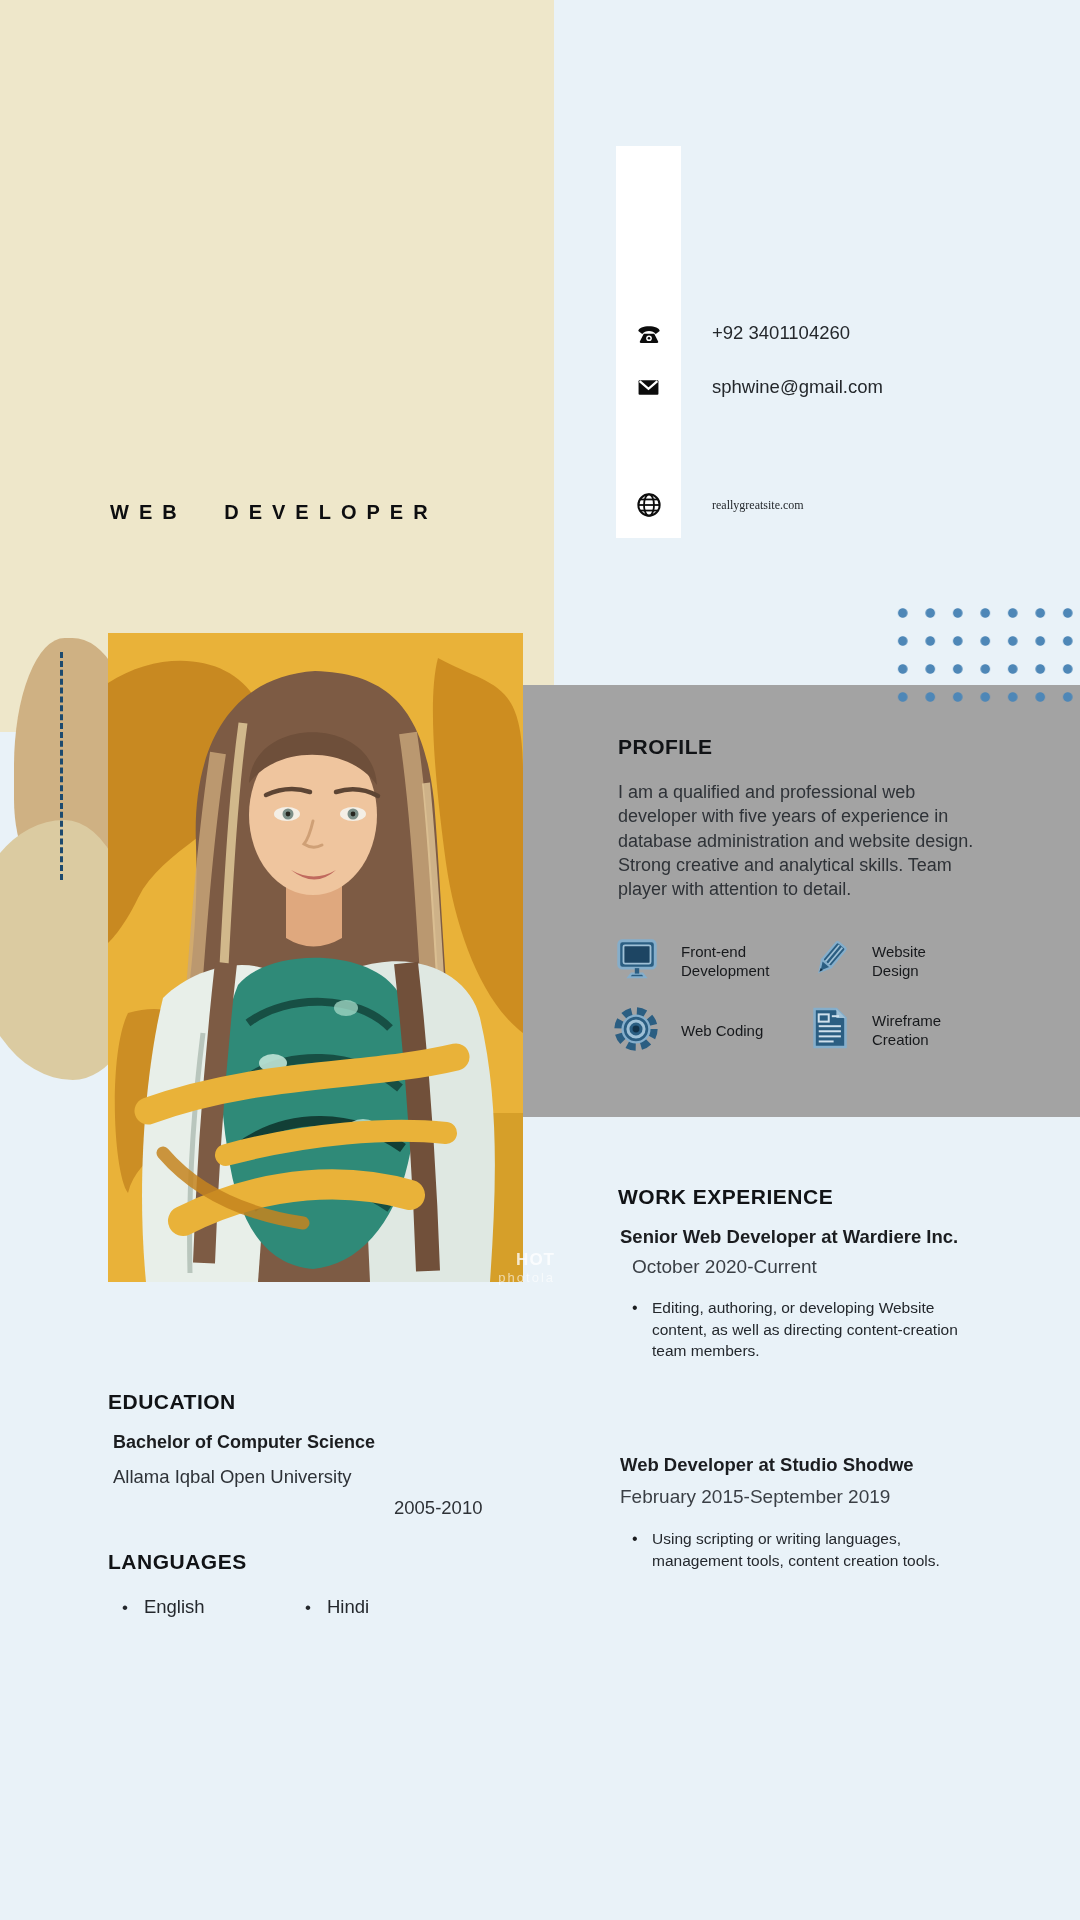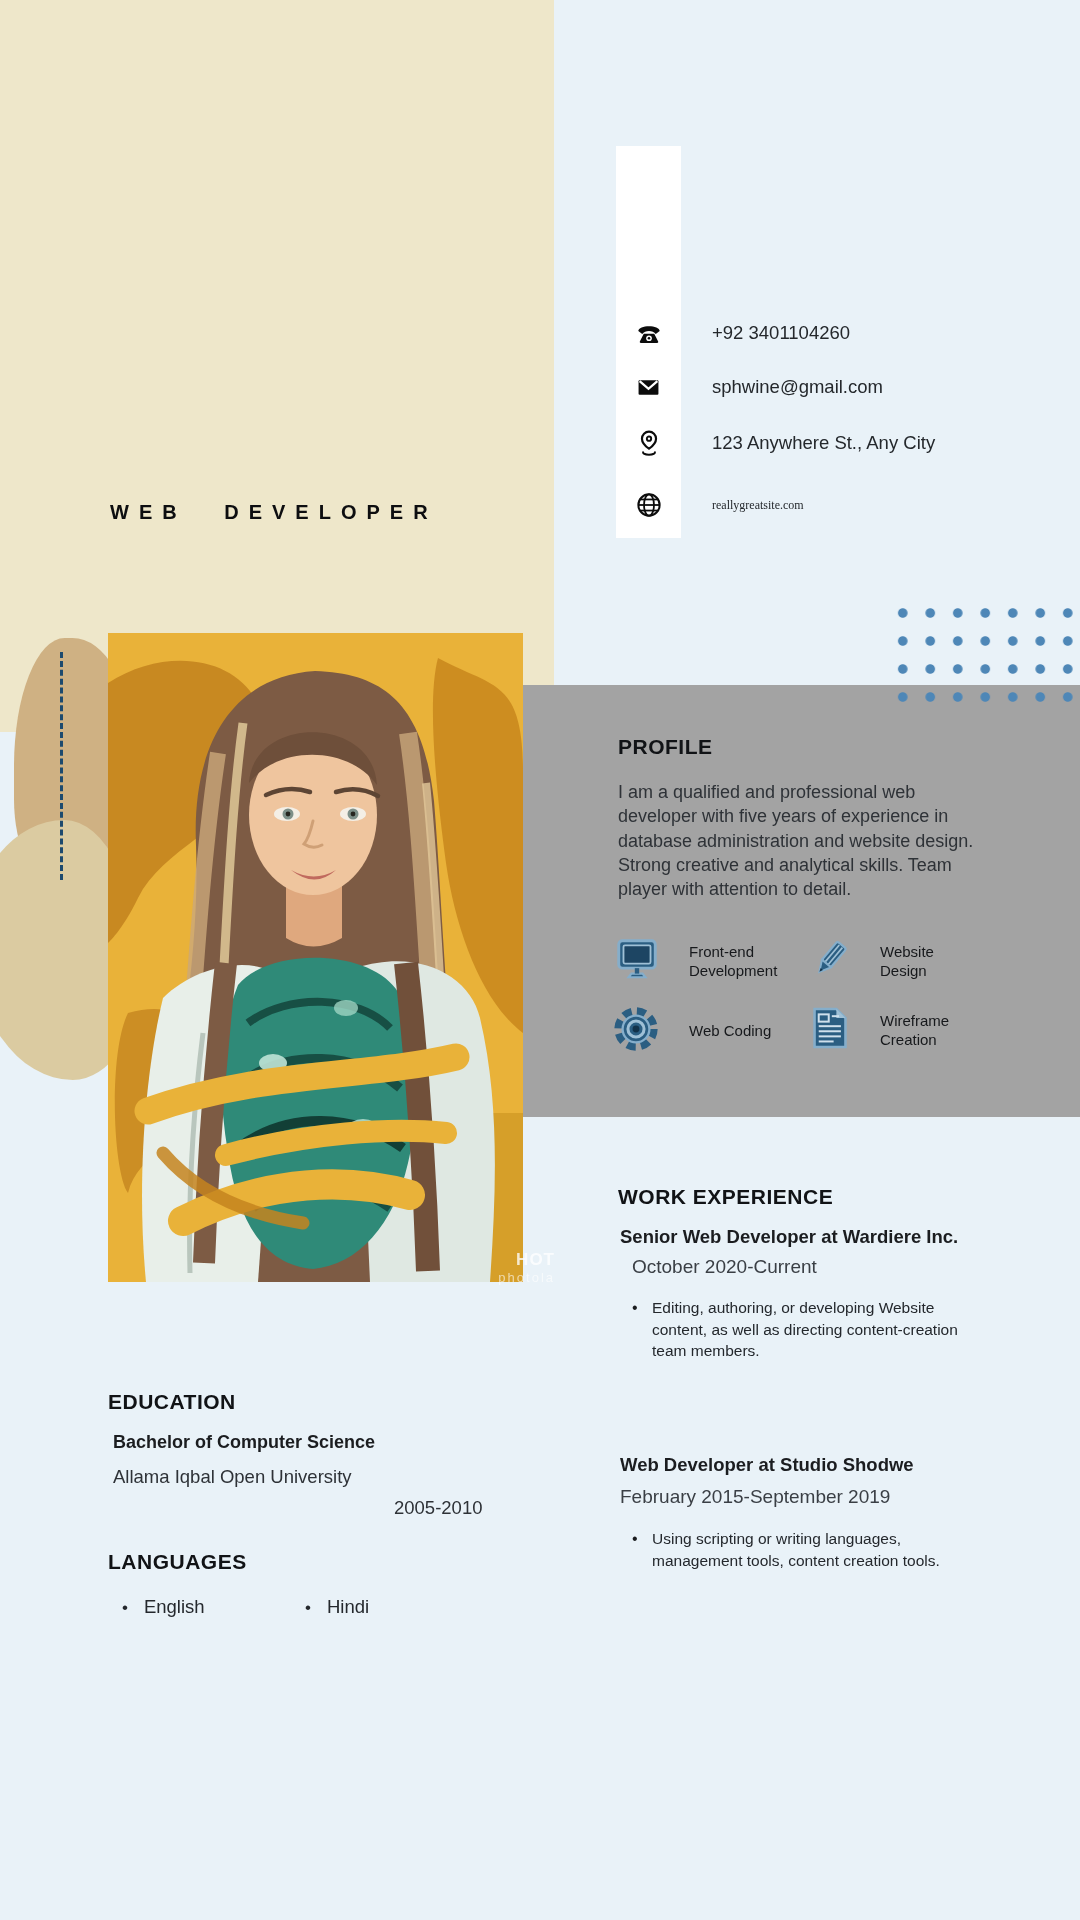--- a/index.html
+++ b/index.html
@@ -42,21 +42,21 @@
   .contact-row .cicon{width:65px;display:flex;justify-content:center;flex:none;}
   .contact-row .ctext{margin-left:31px;font-size:18.5px;color:#24282c;white-space:nowrap;}
   .contact-row.row-web .ctext{font-size:12px;font-family:Liberation Serif, serif;}
 
   
   .card{left:523px;top:685px;width:564px;height:432px;background:#a3a3a3;z-index:5;}
   .section-h{font-weight:bold;color:#111316;font-size:21px;letter-spacing:.5px;}
   .card .profile-h{position:absolute;left:95px;top:50px;}
   .card .profile-text{position:absolute;left:95px;top:95px;width:360px;
     font-size:18px;line-height:24.3px;color:#2e3237;}
-  .skill{position:absolute;display:flex;gap:8px;}
+  .skill{position:absolute;display:flex;}
   .skill .sicon{flex:none;}
   .skill .slabel{margin-left:22px;font-size:15px;line-height:19.5px;color:#17191c;align-self:center;}
   .skill1{left:92px;top:253px;}  .skill1 .slabel{width:115px;}
   .skill2{left:287px;top:253px;} .skill2 .slabel{width:72px;}
   .skill3{left:90px;top:321px;}  .skill3 .slabel{width:130px;}
   .skill4{left:287px;top:321px;} .skill4 .slabel{width:90px;}
 
   
   .work-h{left:618px;top:1185px;}
   .job-t{position:absolute;font-size:18.5px;font-weight:bold;color:#1b1d20;white-space:nowrap;}
@@ -168,30 +168,20 @@
   <div class="abs contact-row" style="top:373px;">
     <span class="cicon">
       <svg width="23" height="23" viewBox="0 0 22 22">
         <rect x="1.5" y="4" width="19" height="14" rx="1" fill="#0c0c0c"></rect>
         <polyline points="2.5,5 11,12.3 19.5,5" fill="none" stroke="#ffffff" stroke-width="2.2"></polyline>
       </svg>
     </span>
     <span class="ctext">sphwine@gmail.com</span>
   </div>
 
-  <div class="abs contact-row" style="top:429px;">
-    <span class="cicon">
-      <svg width="24" height="26" viewBox="0 0 22 24">
-        <path d="M11,1.5 a6.5,6.5 0 0 1 6.5,6.5 c0,4.6 -6.5,9.3 -6.5,9.3 s-6.5,-4.7 -6.5,-9.3 A6.5,6.5 0 0 1 11,1.5 Z" fill="none" stroke="#0c0c0c" stroke-width="2"></path>
-        <circle cx="11" cy="8" r="2" fill="none" stroke="#0c0c0c" stroke-width="1.8"></circle>
-        <path d="M5.5,20.5 a5.5,2.3 0 0 0 11,0" fill="none" stroke="#0c0c0c" stroke-width="1.8" stroke-linecap="round"></path>
-      </svg>
-    </span>
-    <span class="ctext">123 Anywhere St., Any City</span>
-  </div>
 
   <div class="abs contact-row row-web" style="top:491px;">
     <span class="cicon">
       <svg width="26" height="26" viewBox="0 0 22 22">
         <circle cx="11" cy="11" r="9" fill="none" stroke="#0c0c0c" stroke-width="1.7"></circle>
         <ellipse cx="11" cy="11" rx="4.2" ry="9" fill="none" stroke="#0c0c0c" stroke-width="1.5"></ellipse>
         <line x1="2" y1="11" x2="20" y2="11" stroke="#0c0c0c" stroke-width="1.5"></line>
         <line x1="3.2" y1="6.3" x2="18.8" y2="6.3" stroke="#0c0c0c" stroke-width="1.5"></line>
         <line x1="3.2" y1="15.7" x2="18.8" y2="15.7" stroke="#0c0c0c" stroke-width="1.5"></line>
       </svg>

